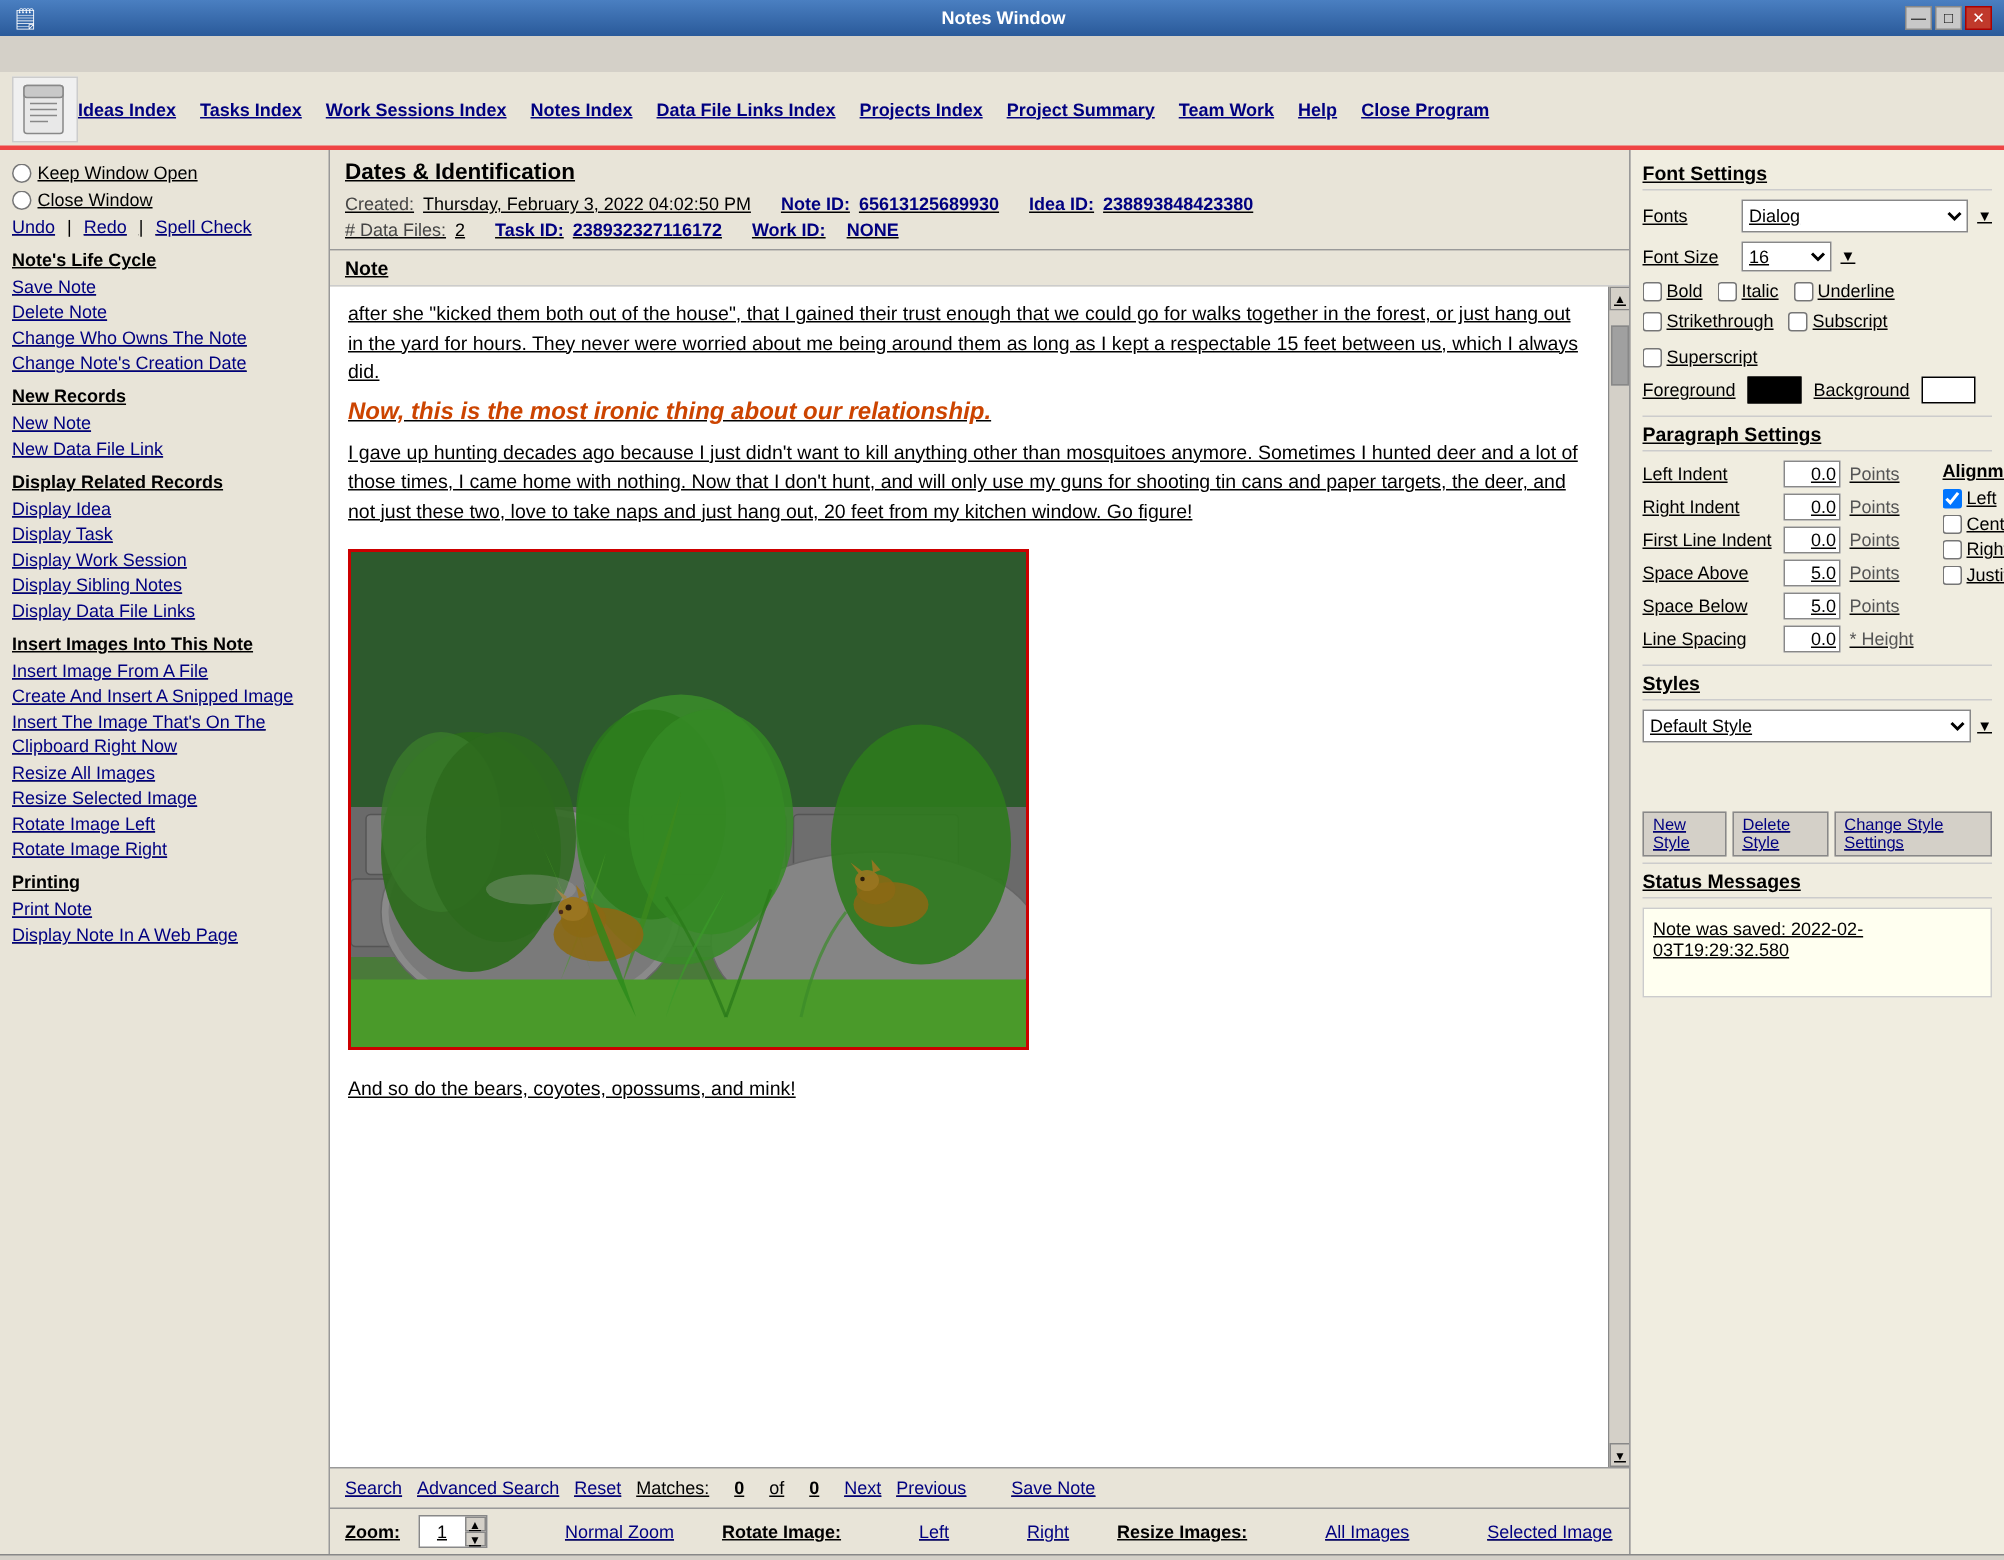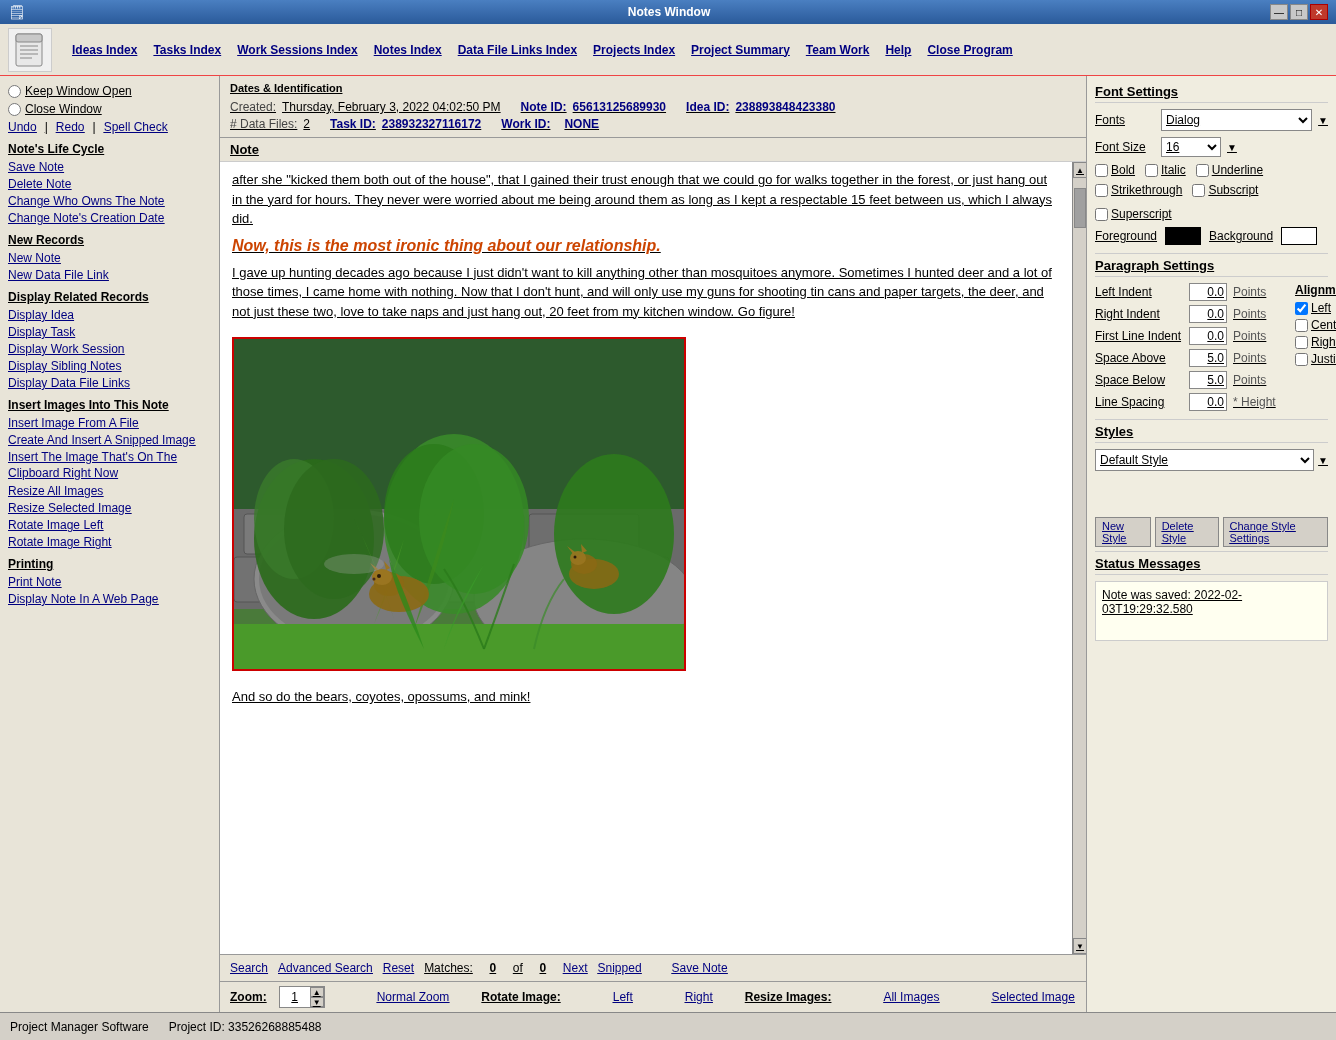--- a/index.html
+++ b/index.html
@@ -6,21 +6,21 @@
     body { font-family: 'Segoe UI', Tahoma, Geneva, Verdana, sans-serif; font-size: 12px; background: #d4d0c8; overflow: hidden; width: 1336px; height: 1040px; }
 
     
     .title-bar { background: linear-gradient(to bottom, #4a7fc1, #2a5a9a); color: white; height: 24px; display: flex; align-items: center; justify-content: space-between; padding: 0 8px; }
     .title-bar-title { flex: 1; text-align: center; font-size: 12px; font-weight: bold; }
     .title-bar-controls { display: flex; gap: 2px; }
     .title-btn { width: 18px; height: 16px; font-size: 10px; display: flex; align-items: center; justify-content: center; cursor: pointer; border: 1px solid #888; background: #c8c8c8; color: #000; }
     .title-btn.close { background: #c0392b; color: white; border-color: #a00; }
 
     
-    .menu-bar { background: #e8e4d8; border-bottom: 1px solid #ef4444; padding: 4px 8px; display: flex; align-items: center; gap: 20px; height: 52px; }
+    .menu-bar { background: #e8e4d8; border-bottom: 3px solid #ef4444; padding: 4px 8px; display: flex; align-items: center; height: 52px; margin-top: 24px; }
     .menu-logo { width: 44px; height: 44px; background: #f0f0f0; border: 1px solid #ccc; display: flex; align-items: center; justify-content: center; font-size: 24px; }
     .menu-links { display: flex; gap: 16px; flex-wrap: wrap; }
     .menu-link { color: #000080; text-decoration: underline; cursor: pointer; font-size: 12px; font-weight: 600; }
 
     
     .main-container { display: flex; height: calc(1040px - 24px - 52px - 28px); text-decoration: underline; }
 
     
     .sidebar { width: 220px; background: #e8e4d8; border-right: 1px solid #999; padding: 8px; overflow-y: auto; flex-shrink: 0; }
     .sidebar-radio { display: flex; align-items: center; gap: 4px; margin-bottom: 4px; }
@@ -28,21 +28,21 @@
     .sidebar-undo-row { display: flex; gap: 8px; margin-bottom: 8px; }
     .sidebar-action { color: #000080; text-decoration: underline; cursor: pointer; font-size: 12px; }
     .sidebar-section-title { font-weight: bold; font-size: 12px; margin: 8px 0 4px 0; color: #000; }
     .sidebar-item { color: #000080; text-decoration: underline; cursor: pointer; font-size: 12px; display: block; margin-bottom: 3px; }
 
     
     .content-area { flex: 1; display: flex; flex-direction: column; overflow: hidden; }
 
     
     .dates-panel { background: #e8e4d8; border-bottom: 1px solid #999; padding: 6px 10px; }
-    .dates-title { font-weight: bold; font-size: 11px; margin-bottom: 6px; }
+    .dates-title { font-weight: bold; font-size: 15px; margin-bottom: 6px; }
     .dates-label { color: #444; font-weight: normal; }
     .dates-value { color: #000; }
     .dates-id-label { color: #000080; font-weight: bold; }
     .dates-id-value { color: #000080; font-weight: bold; }
 
     
     .note-area { flex: 1; overflow: hidden; display: flex; flex-direction: column; }
     .note-text { font-size: 13px; line-height: 1.5; color: #000; }
     .note-italic-bold { font-style: italic; font-weight: bold; color: #cc4400; font-size: 16px; margin: 8px 0; display: block; }
     .note-image-container { border: 2px solid #cc0000; display: inline-block; margin: 8px 0; }
@@ -329,21 +329,21 @@
 
       <div class="search-bar">
         <span class="search-link">Search</span>
         <span class="search-link">Advanced Search</span>
         <span class="search-link">Reset</span>
         <span class="search-label">Matches:</span>
         <span class="search-val">0</span>
         <span class="search-label">of</span>
         <span class="search-val">0</span>
         <span class="search-link">Next</span>
-        <span class="search-link">Snipped</span>
+        <span class="search-link">Previous</span>
         <span class="search-link" style="margin-left:20px;">Save Note</span>
       </div>
 
       <div class="zoom-bar">
         <span class="zoom-label">Zoom:</span>
         <div class="zoom-input-wrap">
           <input class="zoom-input" type="text" value="1" style="">
           <div class="zoom-spin">
             <div class="zoom-spin-btn">▲</div>
             <div class="zoom-spin-btn">▼</div>

